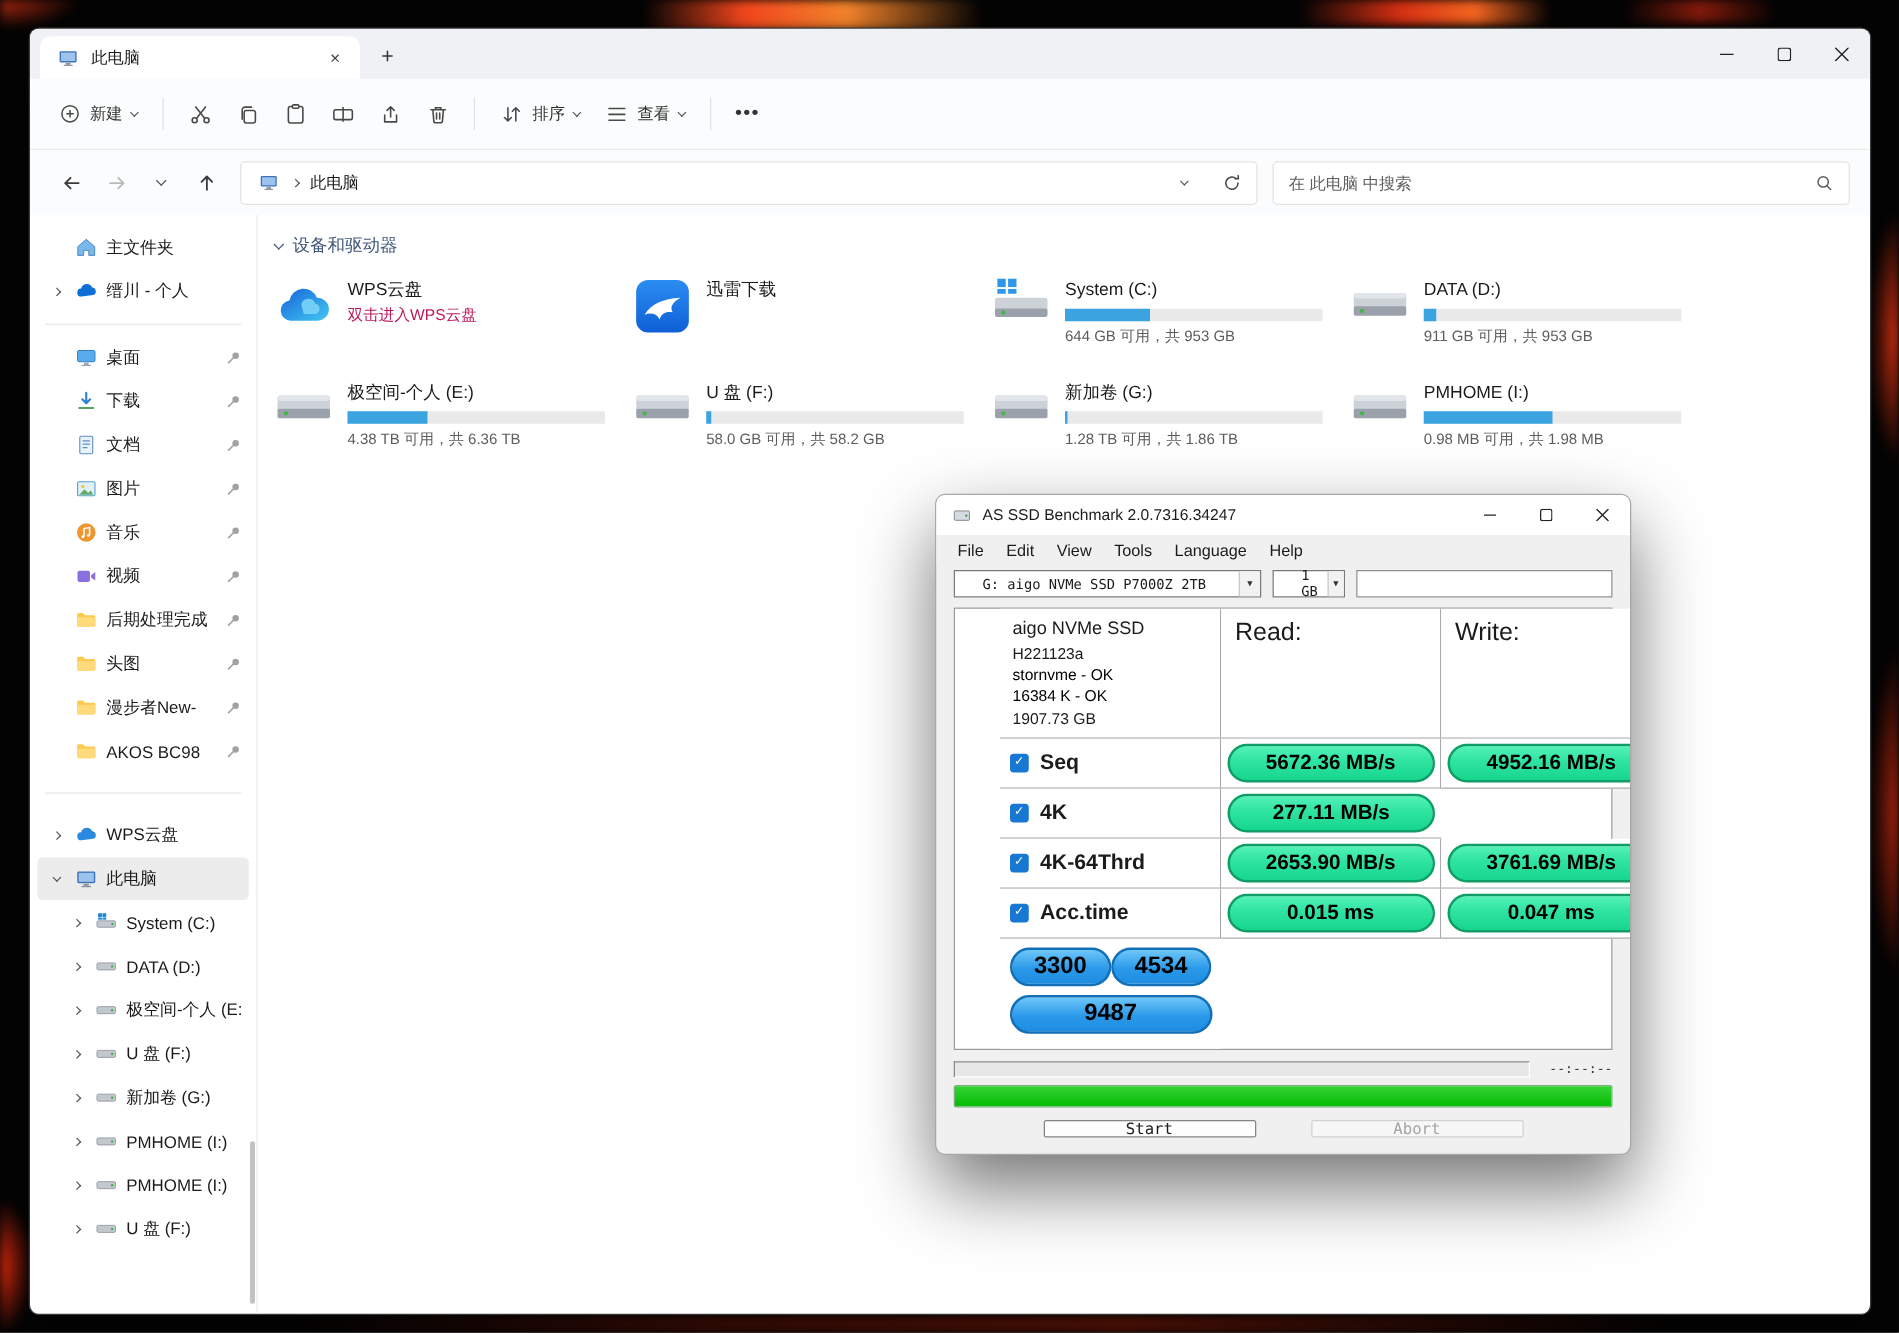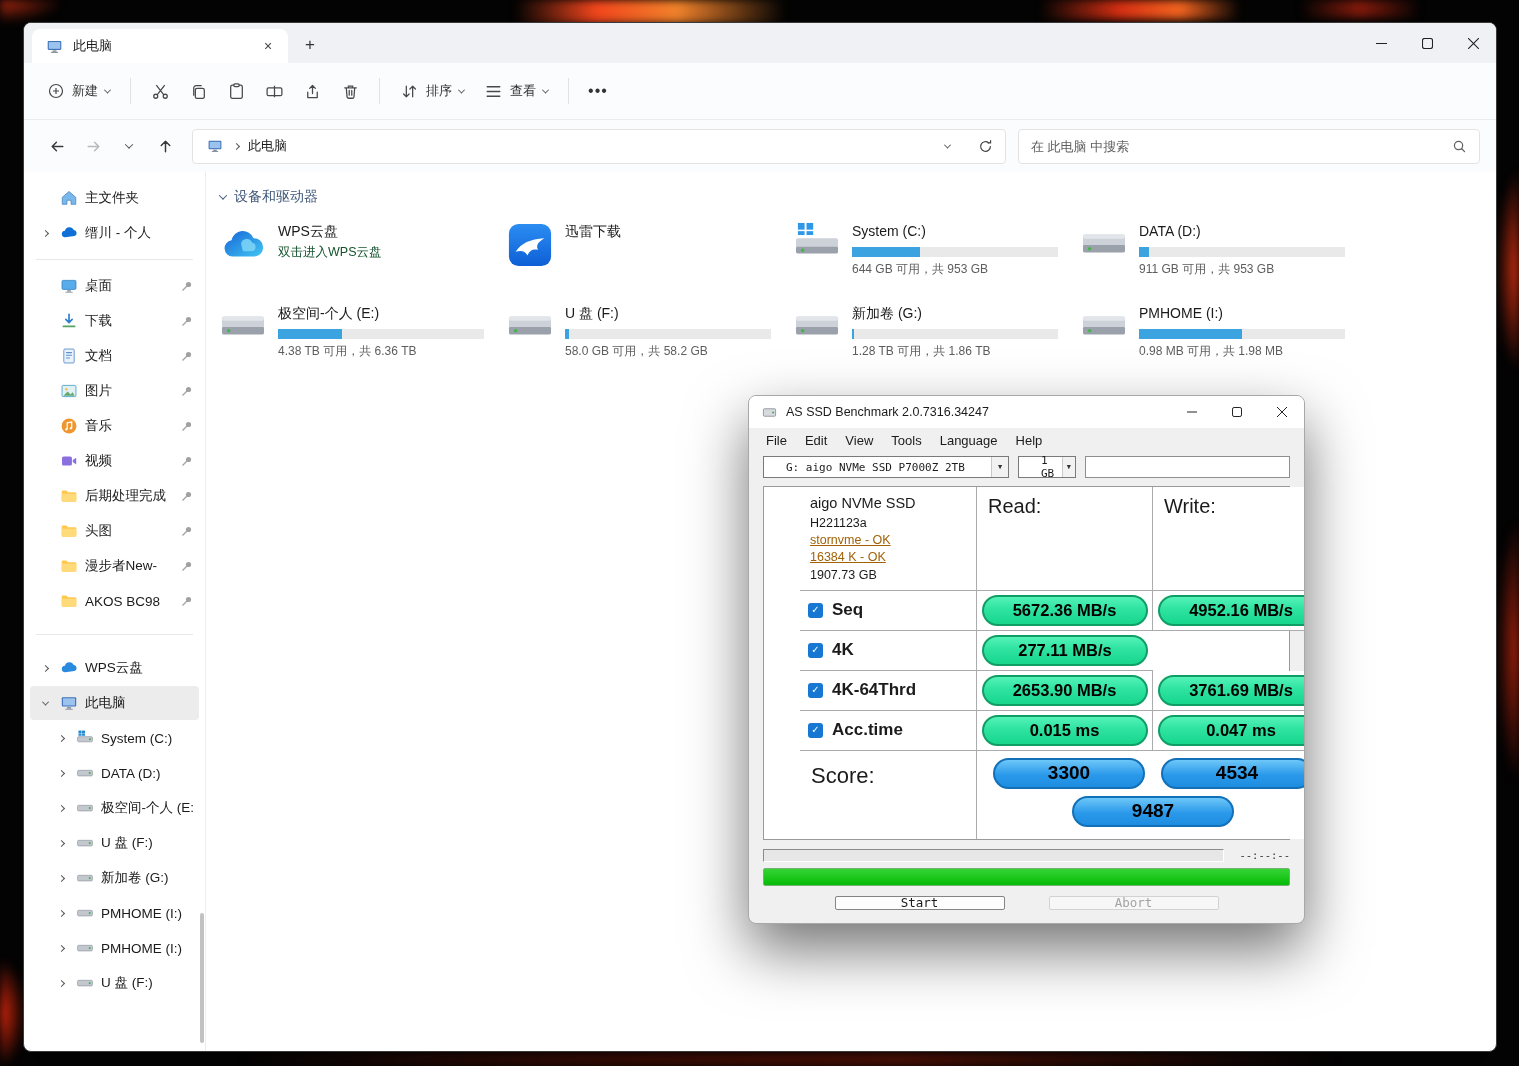--- a/index.html
+++ b/index.html
@@ -56,21 +56,21 @@
   .ssep{height:1px;background:#e8e8e8;margin:9px 12px;}
   .ssep.big{margin:16px 12px;}
   .sthumb{position:absolute;right:1px;bottom:8px;width:4px;height:130px;background:#c2c2c2;border-radius:2px;}
 
   .content{flex:1;padding:16px 0 0 12px;min-width:0;}
   .secheader{display:flex;align-items:center;gap:8px;color:#42597a;font-size:14px;padding-left:2px;}
   .grid{margin-top:16px;display:grid;grid-template-columns:repeat(4,287px);row-gap:16px;}
   .tile{display:flex;gap:10px;align-items:flex-start;height:66px;}
   .ticon{width:50px;height:50px;flex:none;display:flex;align-items:flex-start;justify-content:center;}
   .tname{font-size:14px;line-height:1.4;}
-  .tdesc{font-size:12.5px;color:#14532d;margin-top:2px;}
+  .tdesc{font-size:12.5px;color:#be185d;margin-top:2px;}
   .bar{width:206px;height:10px;background:#e9e9e9;margin:5px 0 4px;}
   .barfill{height:100%;background:#3aa3e0;}
   .tusage{font-size:12px;color:#5d5d5d;}
 
   .statusbar{height:25px;flex:none;border-top:1px solid #eee;background:#fff;display:flex;align-items:center;padding:0 12px;font-size:12px;color:#3f3f3f;}
   .sbicons{margin-left:auto;display:flex;gap:10px;align-items:center;}
 
   
   .cv{display:inline-block;width:6px;height:6px;border-right:1.4px solid #555;border-bottom:1.4px solid #555;}
   .cv.down{transform:rotate(45deg) translate(-1px,-1px);}
@@ -99,21 +99,21 @@
   .btable{margin:2px 14px 0;border:1px solid #9a9a9a;background:#fff;}
   .btr{display:grid;grid-template-columns:177px 176px 176px;padding-left:36px;}
   .btr.span{grid-template-columns:177px 352px;}
   .btc{background:#fff;border-right:1px solid #ababab;border-bottom:1px solid #ababab;min-width:0;}
   .btc.last{border-right:none;}
   .btr.bottom .btc{border-bottom:none;}
   .bt-head .btc{min-height:96px;}
   .infocell{padding:7px 10px;line-height:1.3;}
   .info1{font-size:14.5px;margin-bottom:2px;}
   .infoline{font-size:12.5px;margin-top:1px;}
-  .ok{color:#a16207;text-decoration:underline;}
+  .ok{color:#000000;}
   .hdrcell{font-size:20px;font-weight:500;padding:8px 0 0 11px;}
   .bt-data .btc{height:40px;display:flex;align-items:center;}
   .lblcell{gap:9px;padding-left:8px;font-size:17px;font-weight:700;}
   .cb{width:15px;height:15px;flex:none;background:#1777d2;border-radius:3px;display:flex;align-items:center;justify-content:center;}
   .cb::after{content:"✓";color:#fff;font-size:10px;line-height:1;}
   .valcell{justify-content:center;}
   .pill{height:31px;display:flex;align-items:center;justify-content:center;border-radius:16px;
     font-size:16.5px;font-weight:700;color:#000;}
   .pill.green{width:166px;background:linear-gradient(180deg,#55f2b8 0%,#2ee3a0 45%,#17d68e 100%);border:2px solid #0e9e66;}
   .pill.blue{background:linear-gradient(180deg,#6ec7f8 0%,#2b99ea 55%,#1e8de0 100%);border:2px solid #1270b8;font-size:19px;}
@@ -862,21 +862,20 @@
             <span>Acc.time</span>
           </div>
         <div class="btc valcell">
             <span class="pill green">0.015 ms</span>
           </div>
         <div class="btc valcell last">
             <span class="pill green">0.047 ms</span>
           </div>
       </div>
       <div class="btr bt-score span bottom">
-        <div class="btc scorelbl">Score:</div>
         <div class="btc scorecell last">
           <div class="scorerow">
             <span class="pill blue half">3300</span>
             <span class="pill blue half">4534</span>
           </div>
           <span class="pill blue total">9487</span>
         </div>
       </div>
     </div>
 

